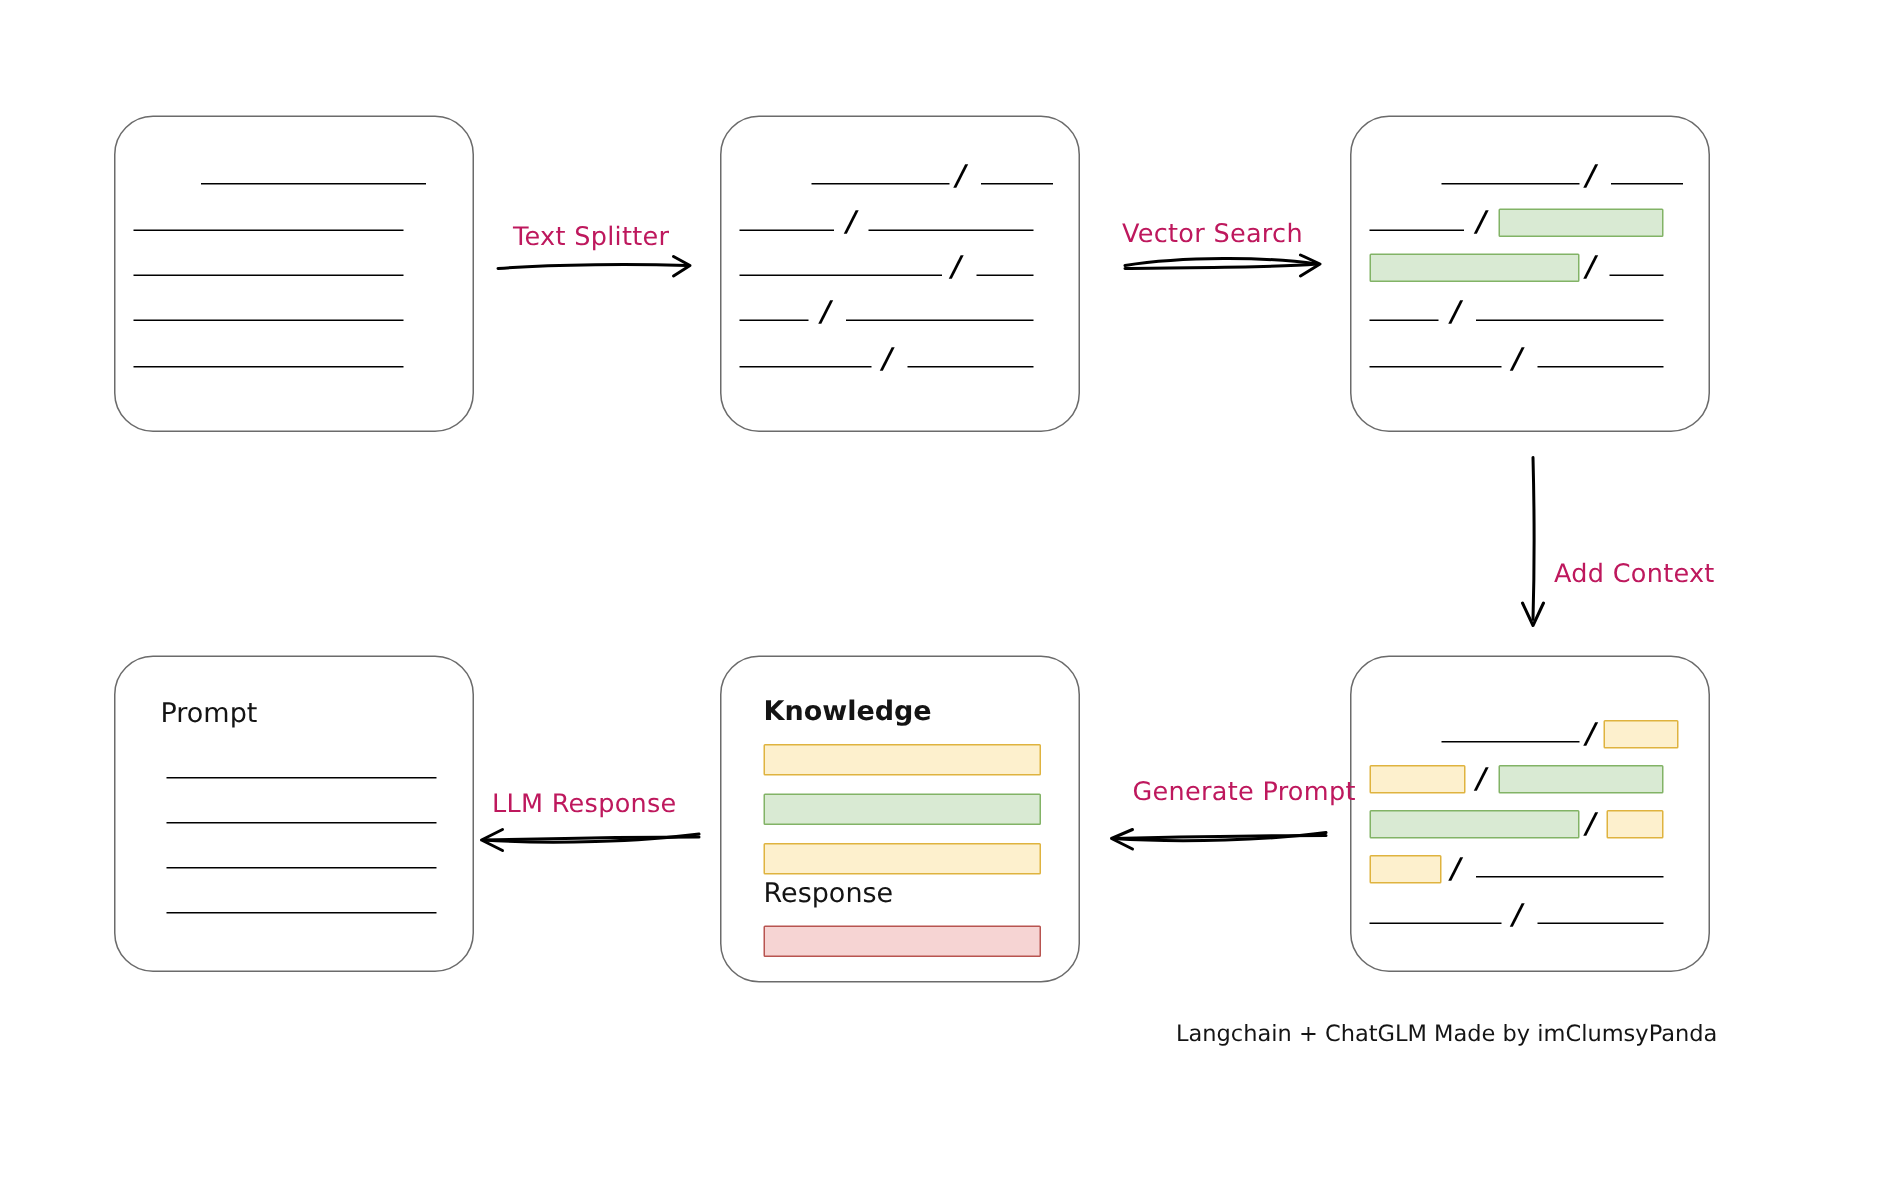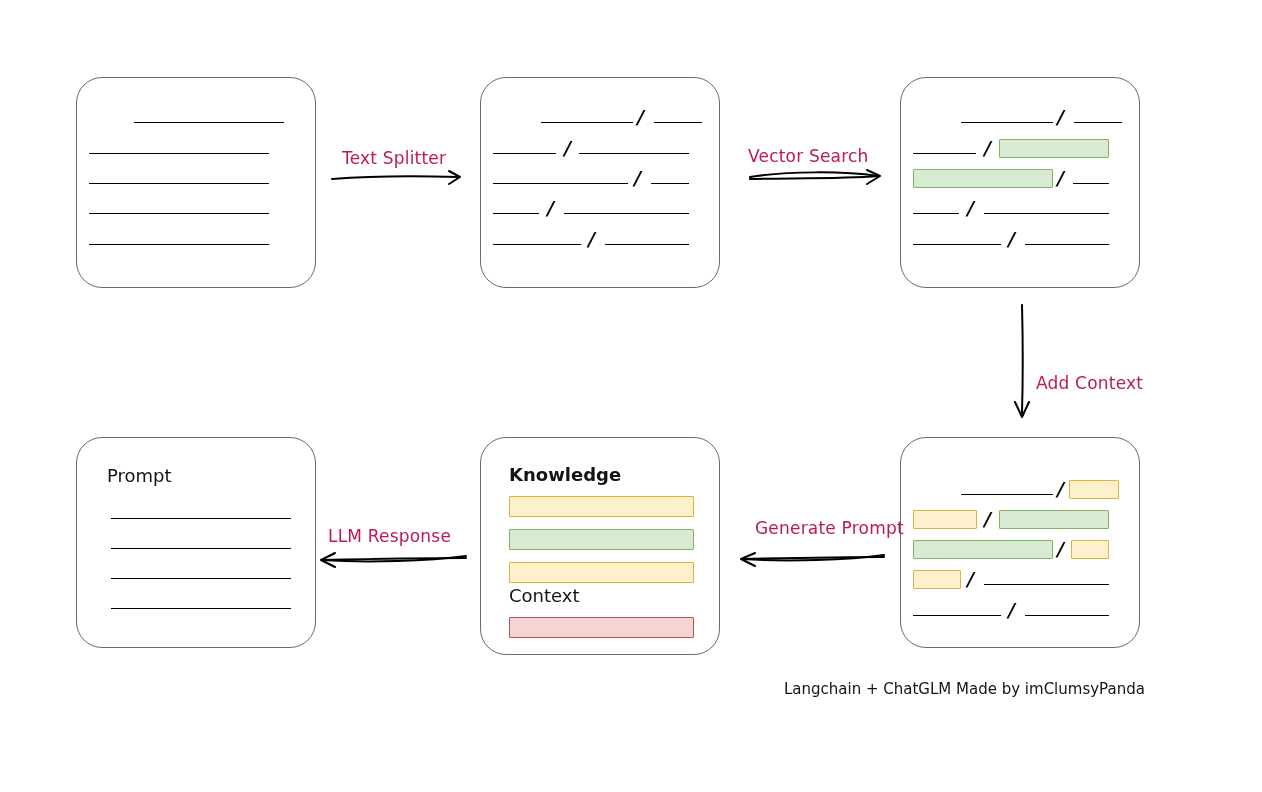--- a/index.html
+++ b/index.html
@@ -177,21 +177,21 @@
     <div class="line" style="left:12px;  top:177px; width:88px;"></div>
     <div class="slash" style="left:107px; top:177px;">/</div>
     <div class="line" style="left:124px; top:177px; width:84px;"></div>
   </div>
 
   <div class="doc-box" style="left:480px; top:437px; width:240px; height:218px;">
     <div class="box-title" style="left:28px; top:26px;font-weight:bold;">Knowledge</div>
     <div class="chip yellow" style="left:28px; top:58px; width:185px; height:21px;"></div>
     <div class="chip green" style="left:28px; top:91px; width:185px; height:21px;"></div>
     <div class="chip yellow" style="left:28px; top:124px; width:185px; height:21px;"></div>
-    <div class="box-title" style="left:28px; top:147px;">Context</div>
+    <div class="box-title" style="left:28px; top:147px;">Response</div>
     <div class="chip red" style="left:28px; top:179px; width:185px; height:21px;"></div>
   </div>
 
   <div class="doc-box" style="left:76px; top:437px; width:240px; height:211px;">
     <div class="box-title" style="left:30px; top:27px;">Prompt</div>
     <div class="line" style="left:34px; top:80px;  width:180px;"></div>
     <div class="line" style="left:34px; top:110px; width:180px;"></div>
     <div class="line" style="left:34px; top:140px; width:180px;"></div>
     <div class="line" style="left:34px; top:170px; width:180px;"></div>
   </div>

